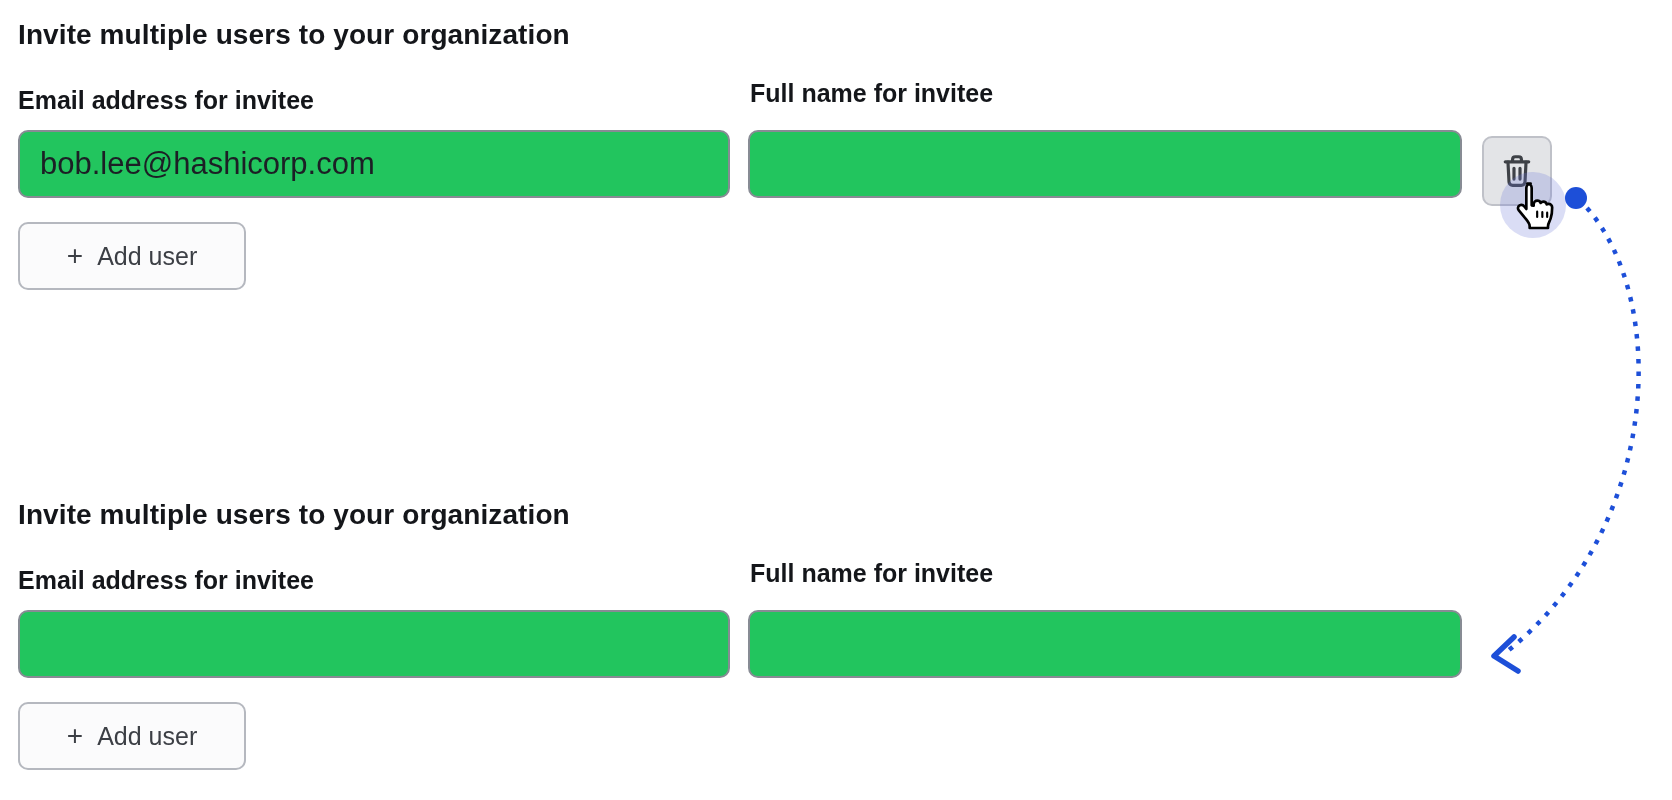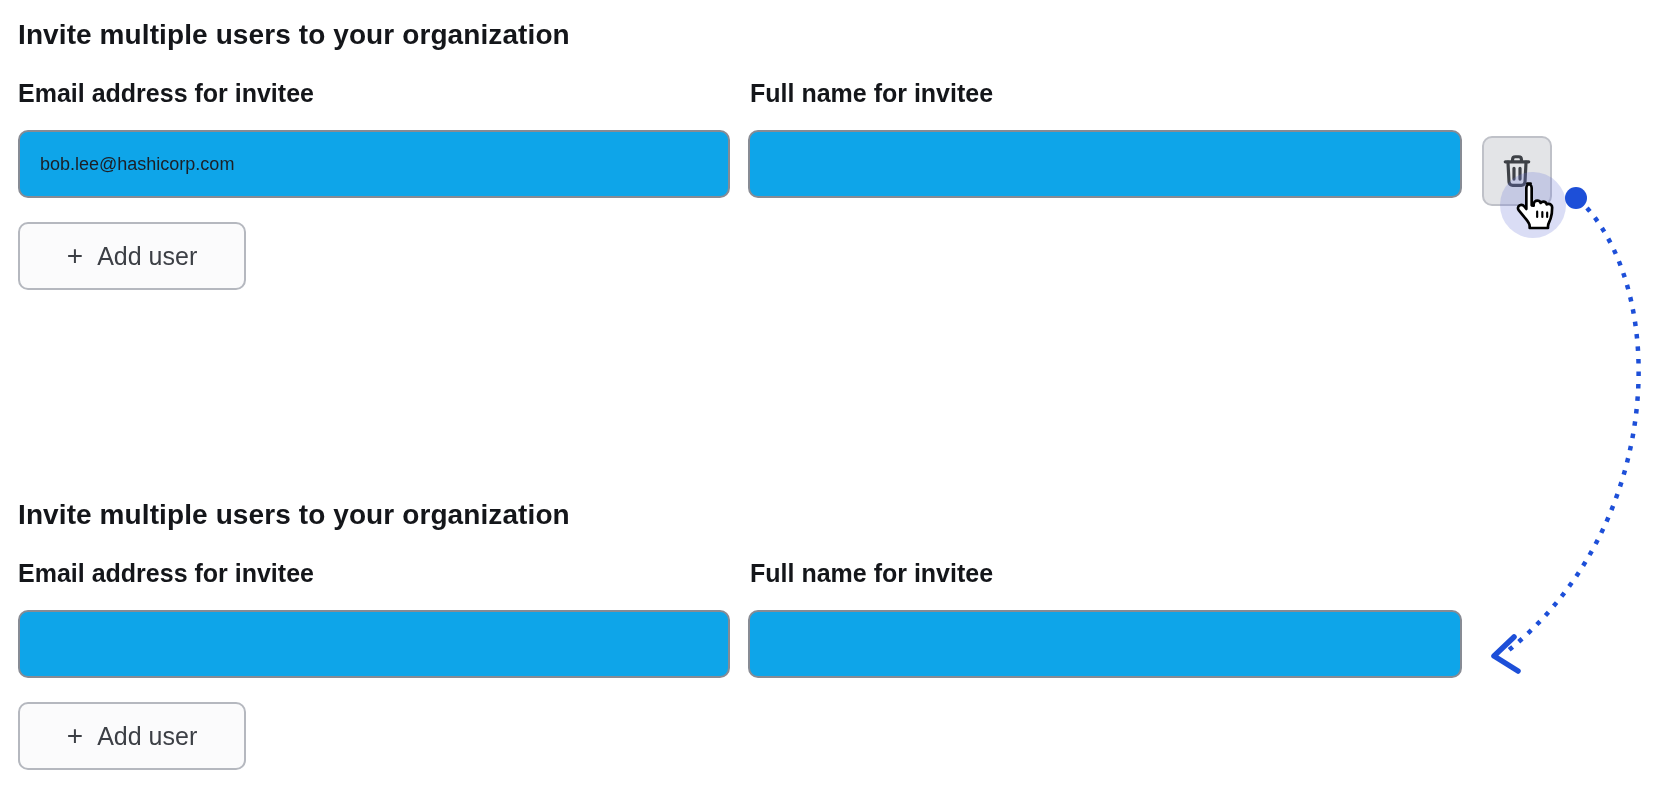--- a/index.html
+++ b/index.html
@@ -21,29 +21,29 @@
     position: absolute; left: 18px; top: 0;
     margin: 0;
     font-size: 28px; font-weight: 700; line-height: 30px;
     color: #14161a; letter-spacing: 0.1px;
   }
   .field-label {
     position: absolute; top: 58px;
     font-size: 25px; font-weight: 700; line-height: 30px;
     color: #14161a;
   }
-  .email-label     { left: 18px; }
+  .email-label     { left: 18px; margin-top: 7px; }
   .full-name-label { left: 750px; text-align: center; }
 
   .text-input {
     position: absolute; top: 110px; height: 68px;
     border: 2px solid #878b94; border-radius: 10px;
-    background: #0ea5e9;
+    background: #22c55e;
     font-family: "Liberation Sans", sans-serif;
-    font-size: 18px; color: #1c1f25;
+    font-size: 31px; color: #1c1f25;
     padding: 0 20px; box-sizing: border-box;
     outline: none;
   }
   .email-input     { left: 18px;  width: 712px; }
   .full-name-input { left: 748px; width: 714px; }
 
   .delete-button {
     position: absolute; left: 1482px; top: 116px;
     width: 70px; height: 70px;
     background: #e3e4e7;

